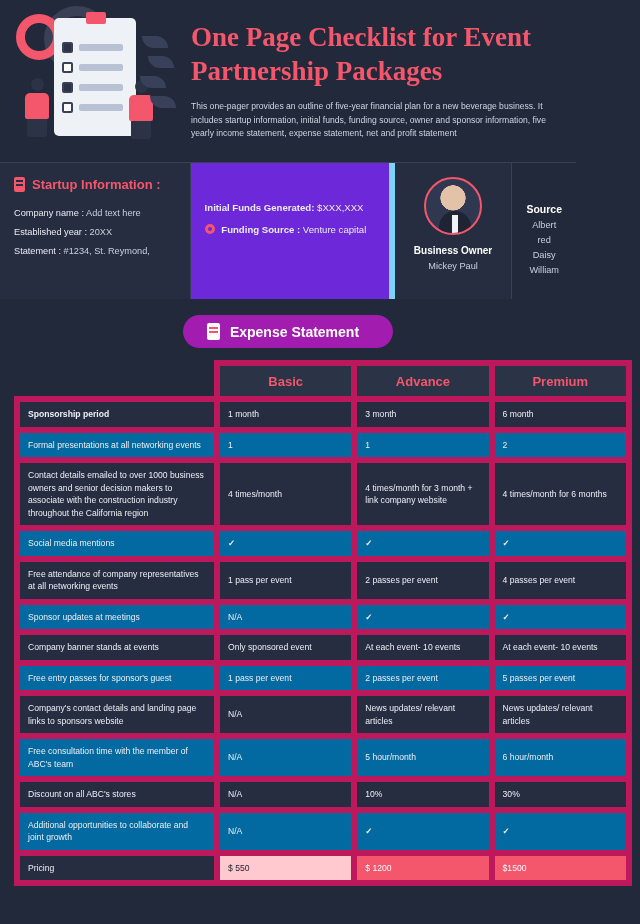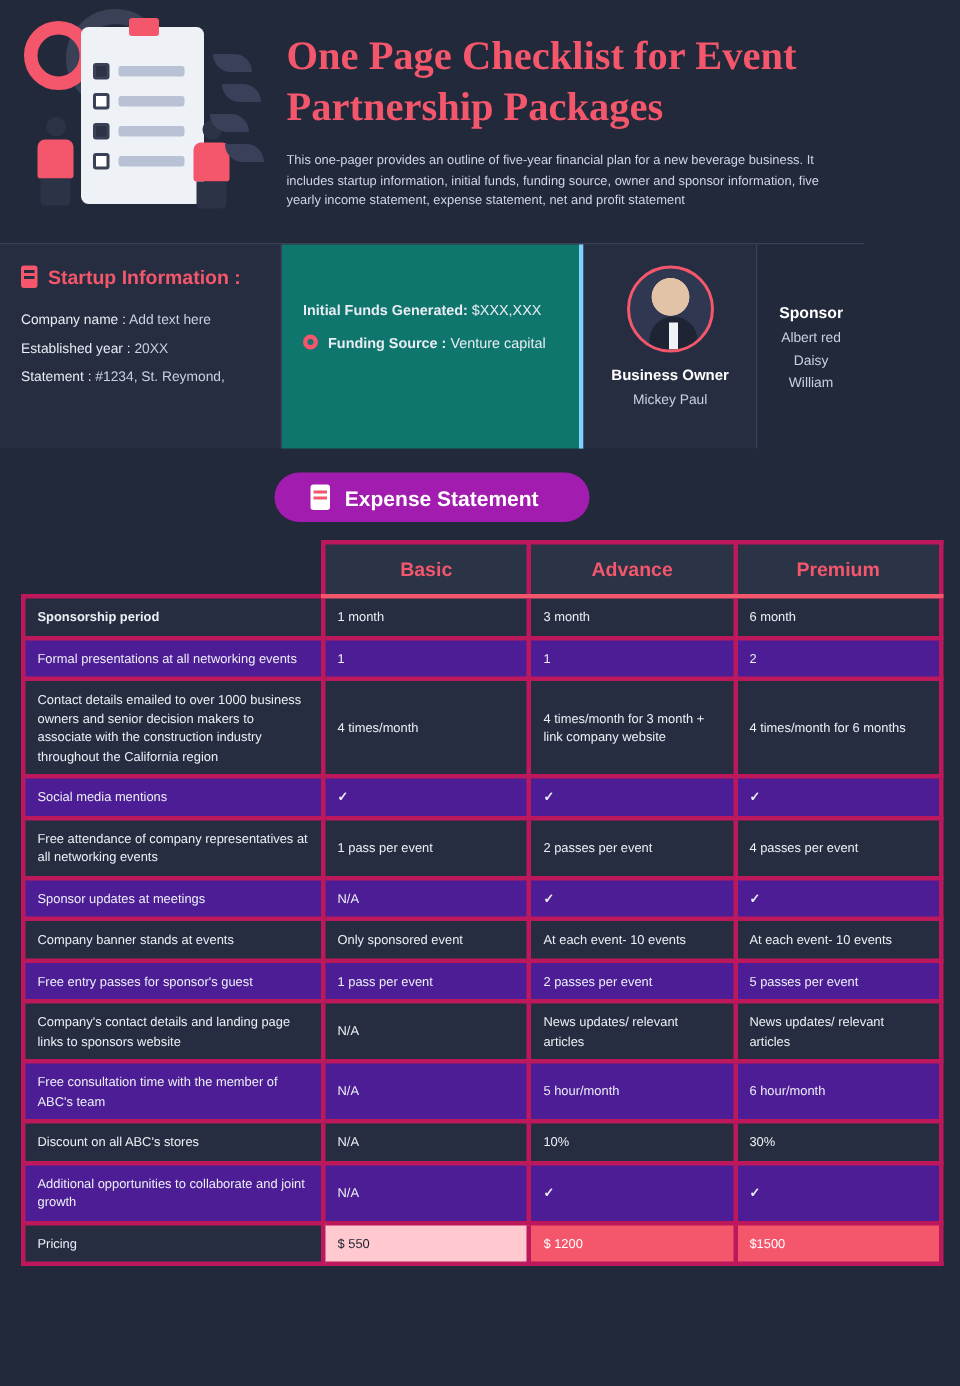--- a/index.html
+++ b/index.html
@@ -63,21 +63,21 @@
     font-family: "Liberation Serif", serif;
     font-size: 27px; line-height: 34px; color: #f4566b; font-weight: bold;
     margin-bottom: 12px;
   }
   .subtitle { font-size: 8.6px; line-height: 13.5px; color: #cfd5e2; max-width: 420px; }
 
   
   .info-strip { display: flex; height: 137px; border-top: 1px solid #3a4156; }
   .info-col { padding: 14px 14px 0 14px; position: relative; }
   .col-a { width: 202px; background: #262d40; border-right: 1px solid #3a4156; }
-  .col-b { width: 216px; background: #0f766e; border-right: 3px solid #7dd3fc; padding-top: 34px; }
+  .col-b { width: 216px; background: #6d28d9; border-right: 6px solid #7dd3fc; padding-top: 34px; }
   .col-c { width: 124px; background: #262d40; border-right: 1px solid #3a4156; text-align: center; padding-top: 14px; }
   .col-d { flex: 1; background: #22293b; text-align: center; padding-top: 38px; }
 
   .section-head { display: flex; align-items: center; gap: 7px; margin-bottom: 12px; }
   .sh-icon { width: 11px; height: 15px; background: #f4566b; border-radius: 2px; position: relative; flex: 0 0 11px; }
   .sh-icon:after { content: ""; position: absolute; left: 2px; top: 3px; width: 7px; height: 2px; background: #262d40; box-shadow: 0 4px 0 #262d40; }
   .sh-text { color: #f4566b; font-size: 13px; font-weight: bold; }
 
   .info-line { font-size: 9.2px; line-height: 19px; color: #e9ecf3; }
   .info-line b { font-weight: normal; }
@@ -118,32 +118,32 @@
   .banner .bicon {
     width: 13px; height: 17px; background: #fff; border-radius: 2px; position: relative;
   }
   .banner .bicon:after { content:""; position:absolute; left:2px; top:4px; width:9px; height:2px; background:#f4566b; box-shadow: 0 4px 0 #f4566b; }
 
   
   .tbl { width: 612px; margin: 0 14px; border-collapse: collapse; table-layout: fixed; }
   .tbl col.c0 { width: 200px; }
   .tbl col.c1, .tbl col.c2, .tbl col.c3 { width: 137.3px; }
   .tbl th, .tbl td {
-    border: 3px solid #be185d; font-size: 8.6px; color: #eceff5;
+    border: 6px solid #be185d; font-size: 8.6px; color: #eceff5;
     padding: 6px 8px; vertical-align: middle;
   }
   .tbl thead th {
     height: 36px; font-size: 13px; font-weight: bold; color: #f4566b;
     background: #2b3347; text-align: center; border-bottom: 3px solid #f4566b;
   }
   .tbl thead th.blank { background: transparent; border: none; }
   .tbl td.label { text-align: left; line-height: 12.5px; }
   .tbl td.val { text-align: left; line-height: 12.5px; }
   .tbl tr.odd td { background: #262d40; }
-  .tbl tr.even td { background: #4c1d95; margin-left: 44px; }
+  .tbl tr.even td { background: #0369a1; margin-left: 44px; }
   .tbl tr.first td.label { font-weight: bold; }
   .check { color: #4caf7d; font-size: 13px; font-weight: bold; }
   .price-cell { background: #ffc9cf !important; color: #1a1f2d !important; text-align: center; font-size: 9.2px; }
   .price-cell.hi { background: #f4566b !important; color: #ffffff !important; }
 </style>
 </head>
 <body>
 
 <div class="page">
 
@@ -225,21 +225,21 @@
       </div>
     </div>
 
     <div class="info-col col-c">
       <div class="avatar"></div>
       <div class="owner-role">Business Owner</div>
       <div class="owner-name">Mickey Paul</div>
     </div>
 
     <div class="info-col col-d">
-      <div class="sponsor-title">Sponsor</div>
+      <div class="sponsor-title">Source</div>
       <div class="sponsor-name">Albert red</div>
       <div class="sponsor-name">Daisy William</div>
     </div>
   </div>
 
   <div class="banner-wrap">
     <div class="banner">
       <span class="bicon"></span>
       <span>Expense Statement</span>
     </div>

